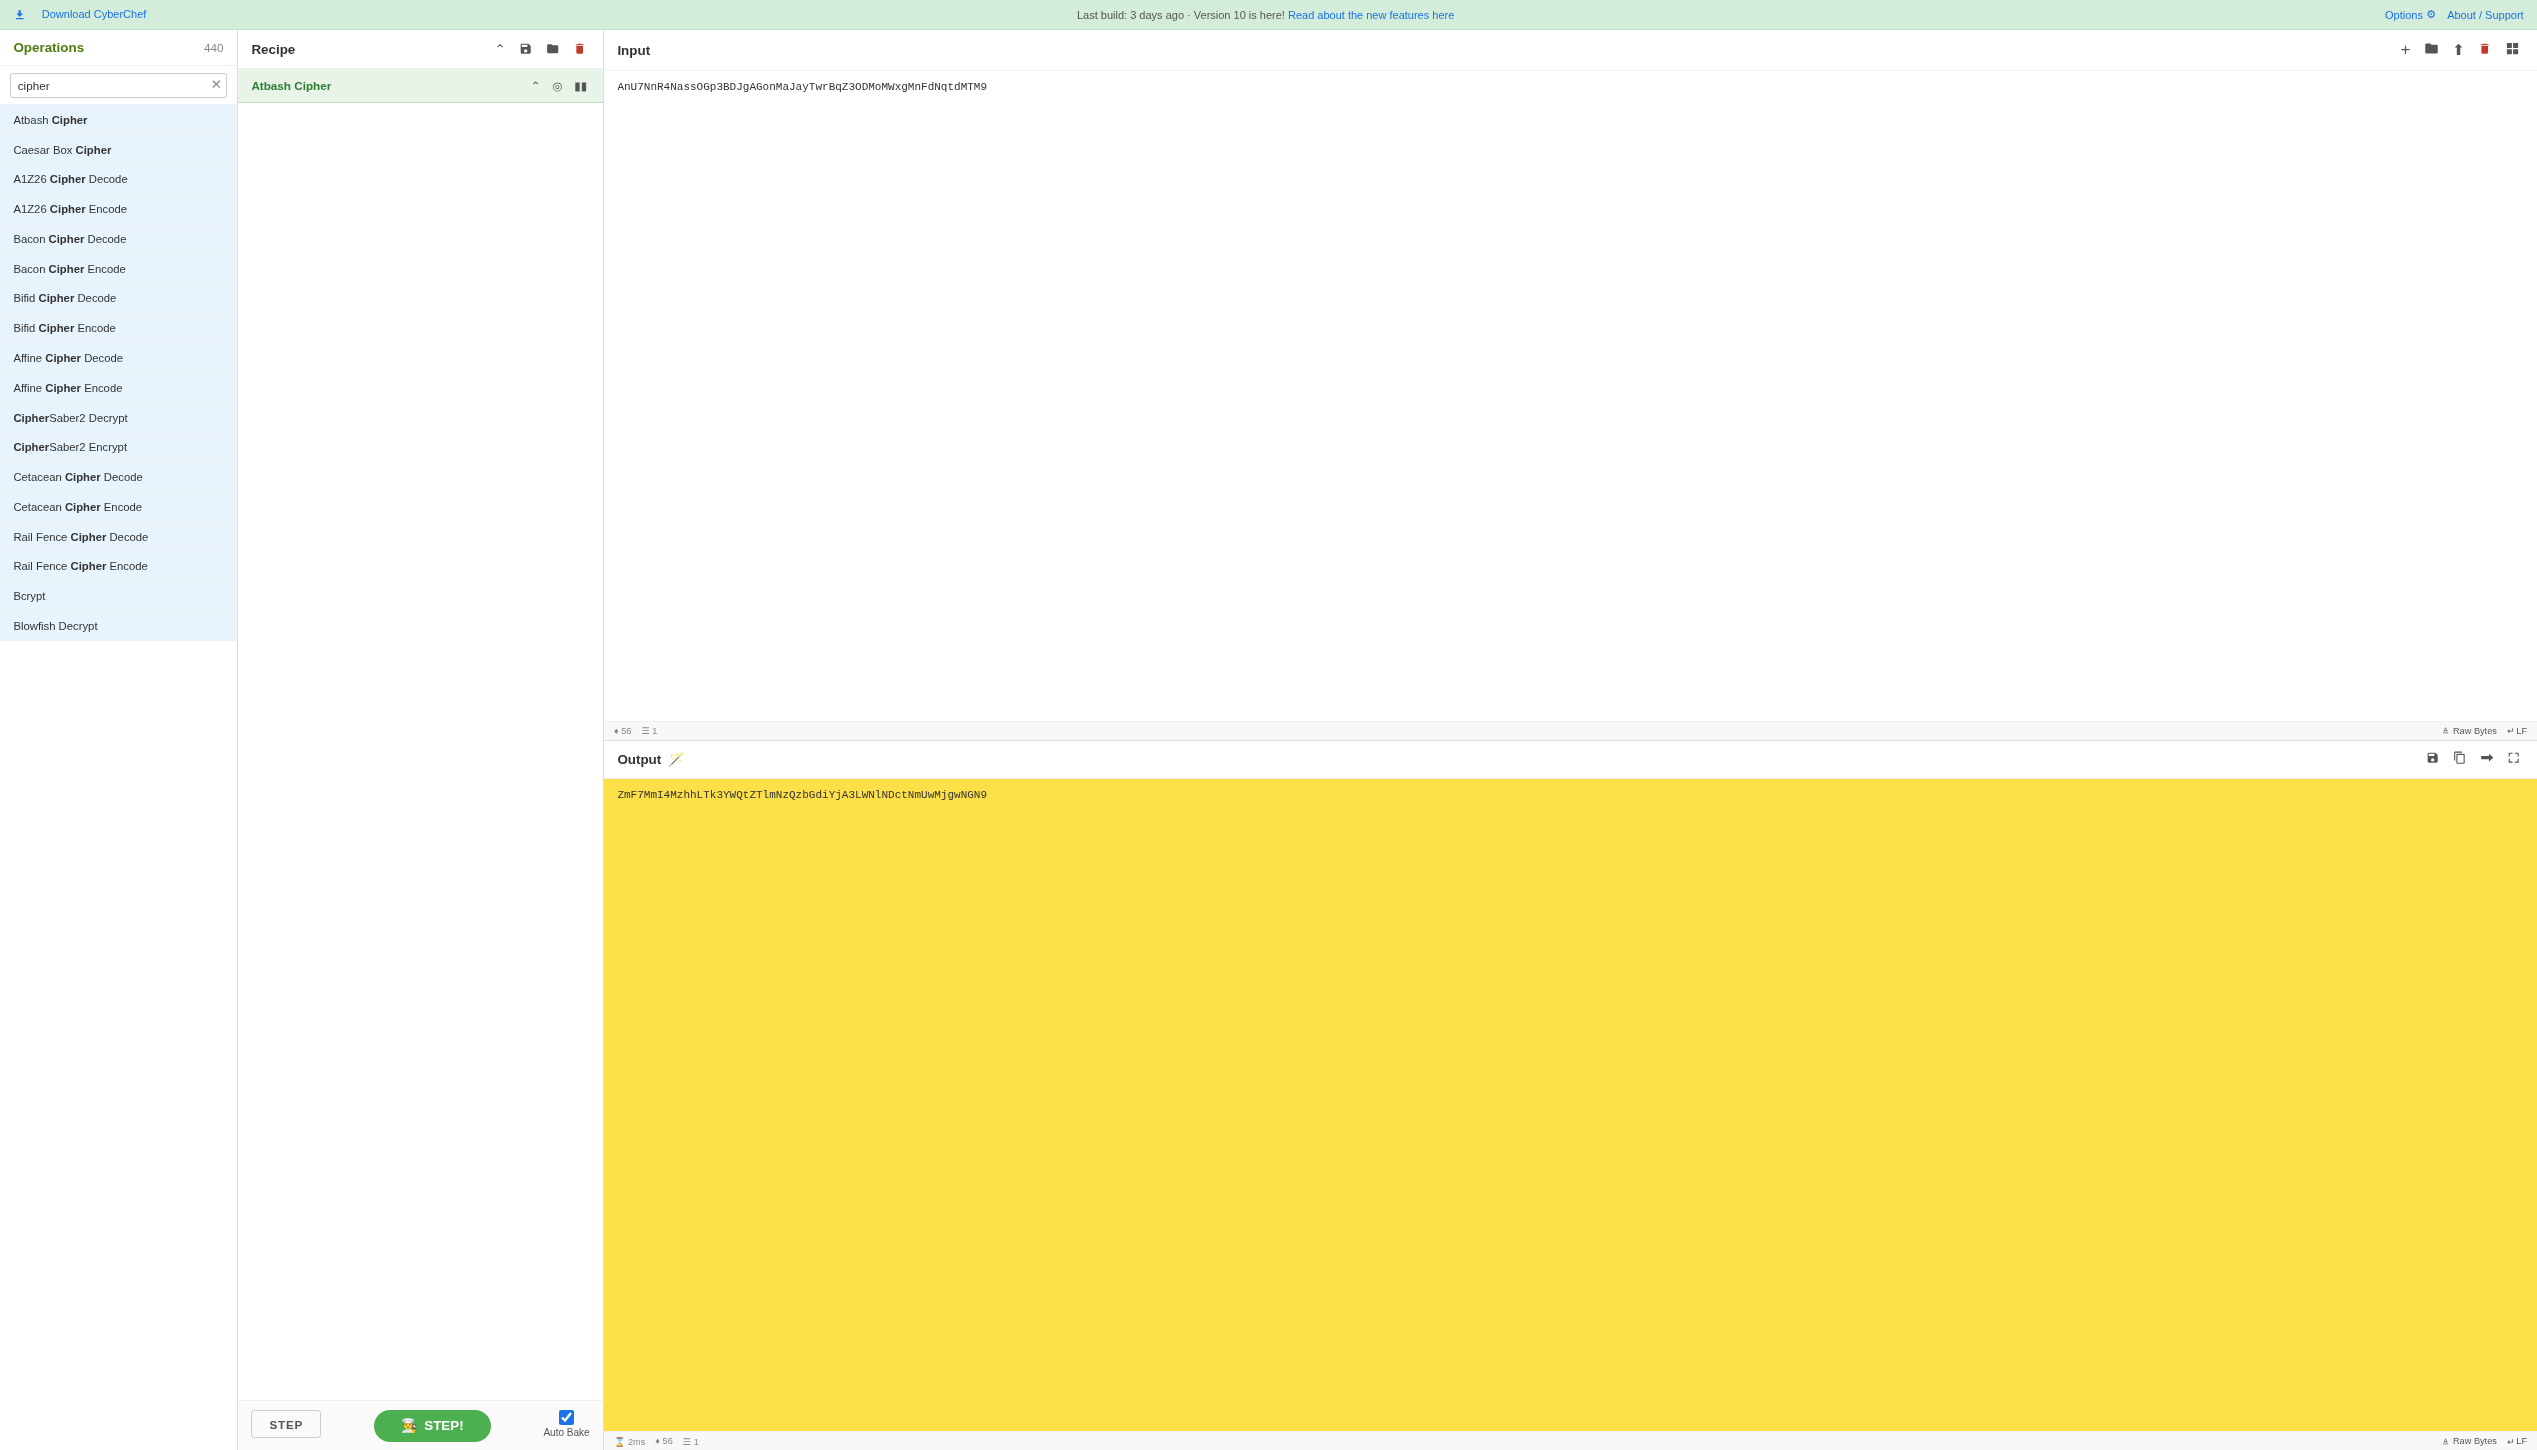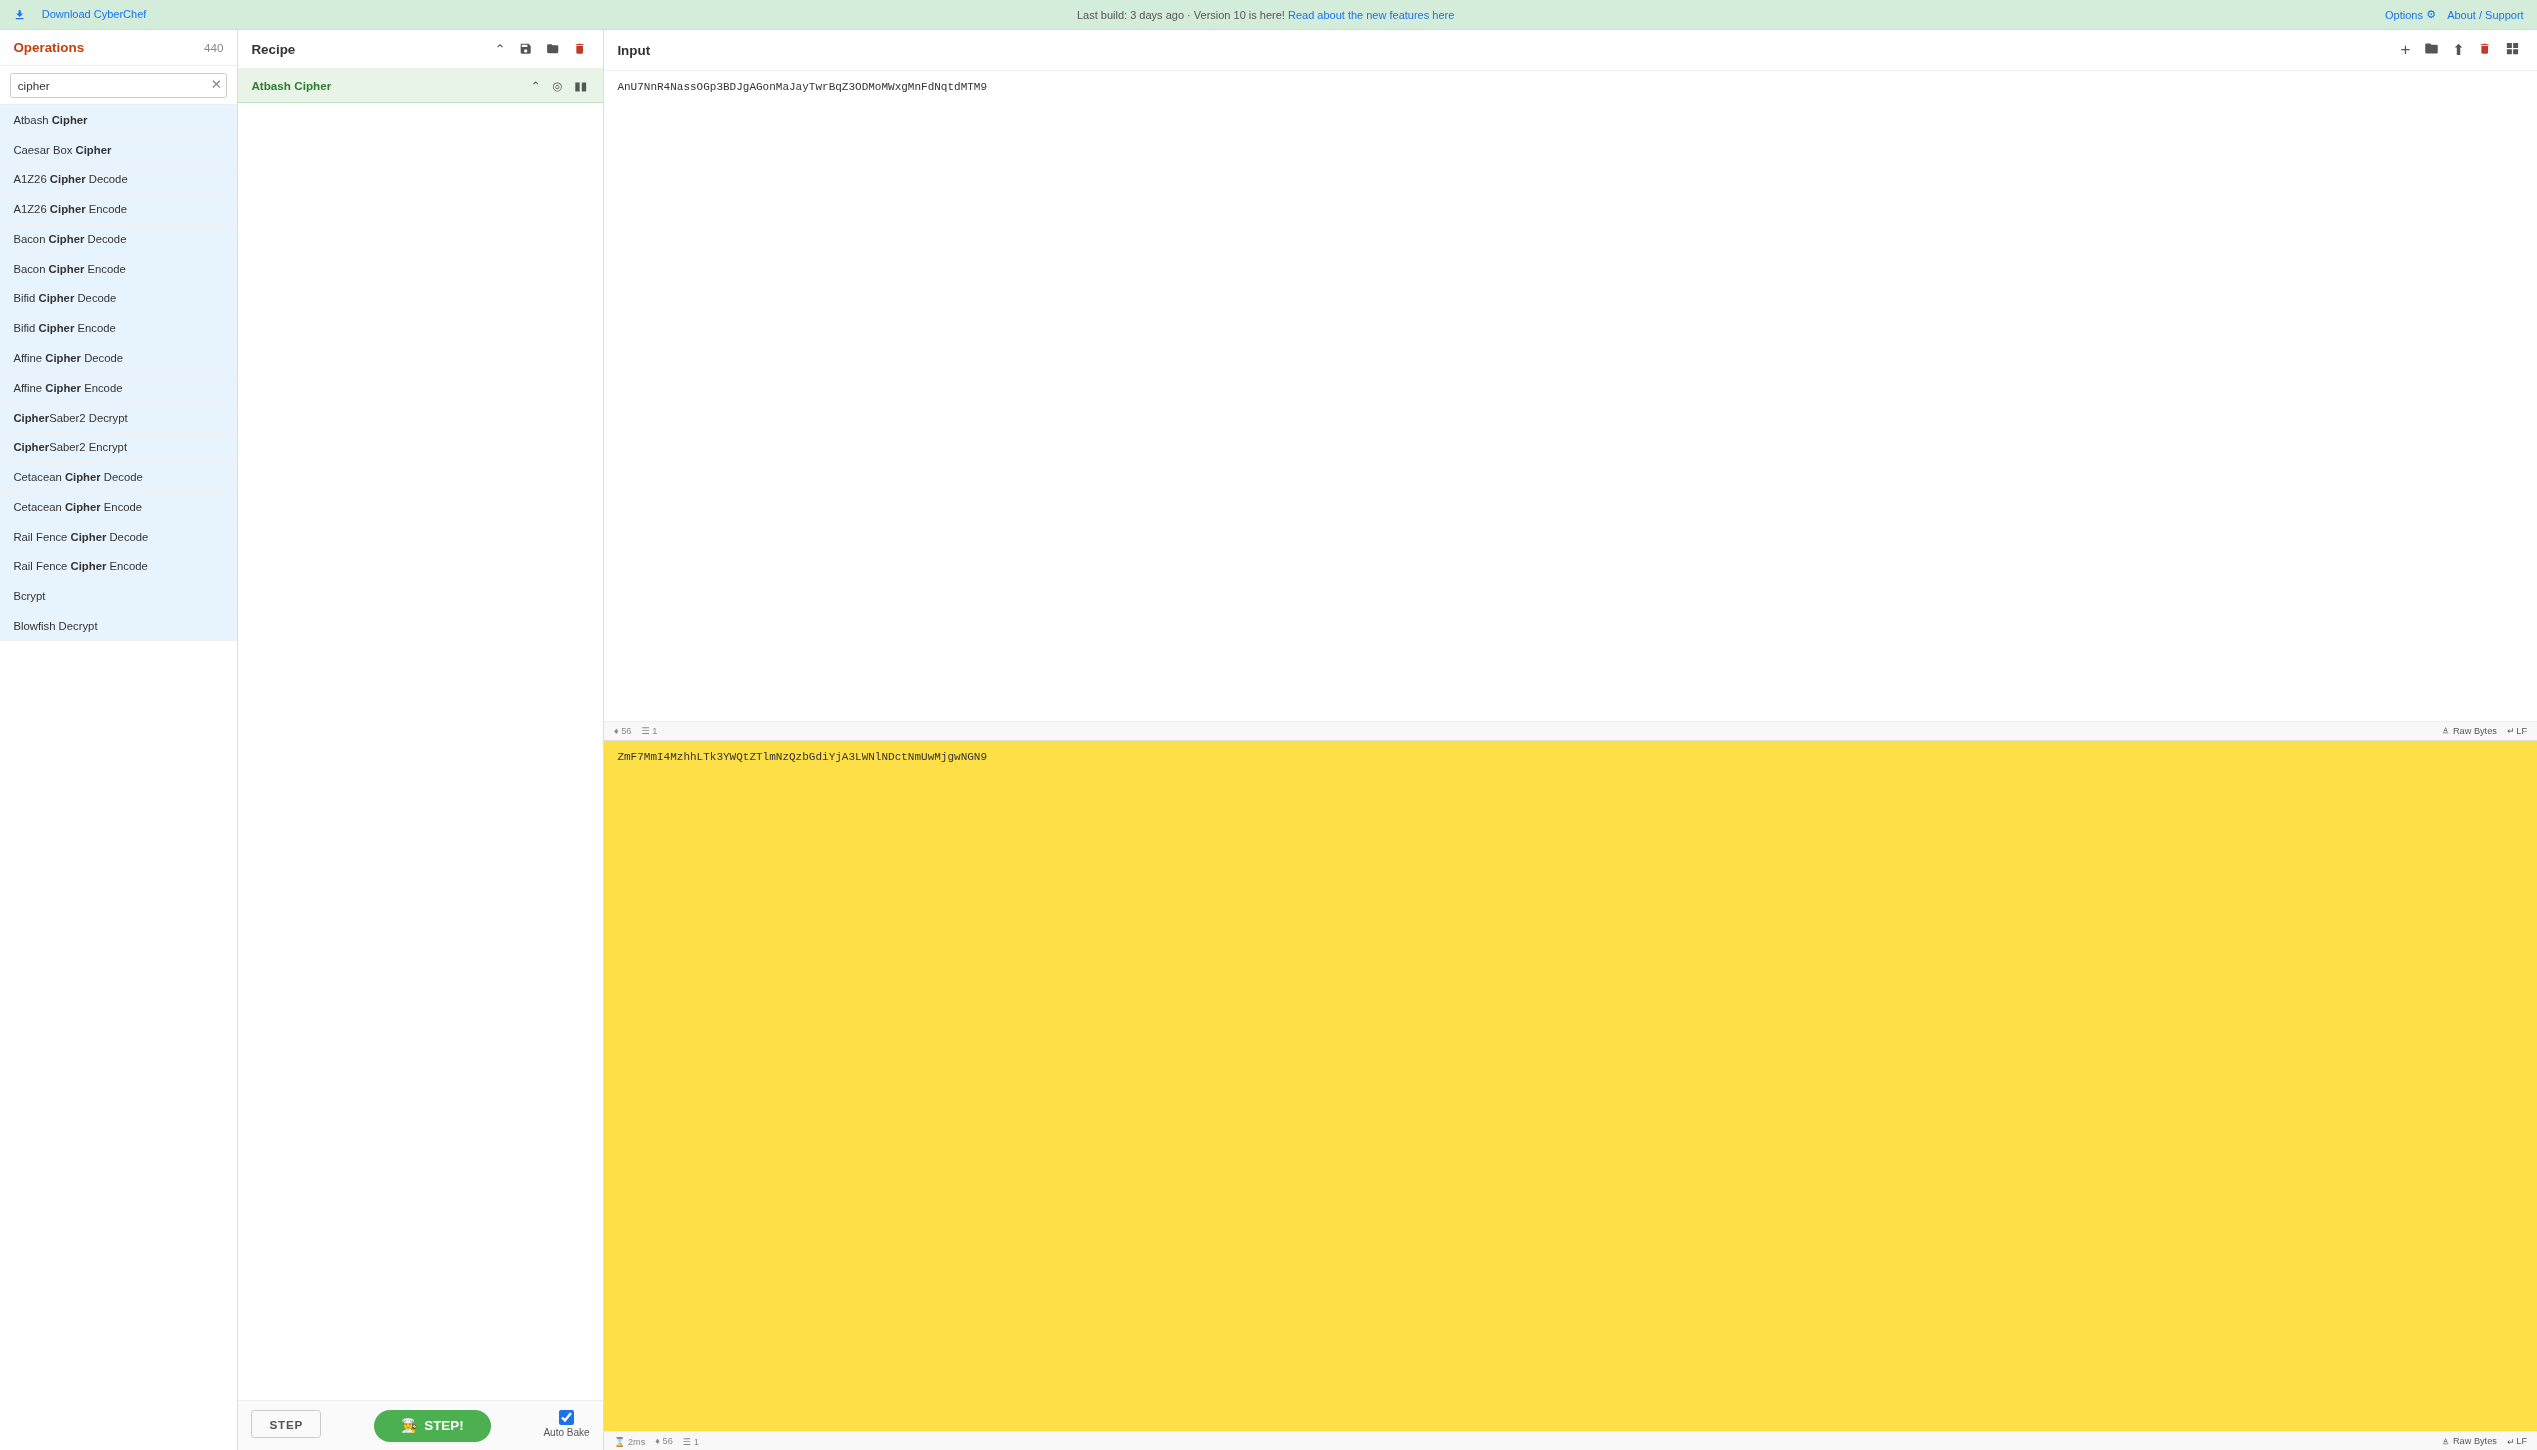--- a/index.html
+++ b/index.html
@@ -269,21 +269,21 @@
     <div class="link">
       <span>About / Support</span>
     </div>
   </div>
 </div>
 
 <div id="main">
 
   <div id="operations-panel">
     <div id="operations-header">
-      <span style="font-size:13.4px;font-weight:600;color:#c2410c;">Operations</span>
+      <span style="font-size:13.4px;font-weight:600;color:#4d7c0f;">Operations</span>
       <span style="color:#888;font-size:11.7px;">440</span>
     </div>
     <div id="search-box">
       <input id="search-input" type="text" value="cipher" style="">
       <span id="search-clear">✕</span>
     </div>
     <div id="operations-list">
 
     <div class="op-item" title="Atbash Cipher">Atbash <span class="bold">Cipher</span></div>
         <div class="op-item" title="Caesar Box Cipher">Caesar Box <span class="bold">Cipher</span></div>
@@ -389,20 +389,48 @@
             <span>Raw Bytes</span>
           </span>
           <span style="font-size:9.2px;color:#555;display:flex;align-items:center;gap:1.7px;">
             ↵ <span>LF</span>
           </span>
         </div>
       </div>
     </div>
 
     <div id="output-section">
+      <div id="output-header">
+        <div id="output-title-wrap">
+          <span style="font-size:13.4px;font-weight:600;color:#333;">Output</span>
+          <span id="output-wand" title="Magic">🪄</span>
+        </div>
+        <div id="output-toolbar">
+          <button class="icon-btn" title="Save">
+            <svg width="13.4" height="13.4" viewBox="0 0 24 24" fill="currentColor">
+                <path d="M17 3H5a2 2 0 00-2 2v14a2 2 0 002 2h14a2 2 0 002-2V7l-4-4zm-5 16a3 3 0 110-6 3 3 0 010 6zm3-10H5V5h10v4z"></path>
+              </svg>
+          </button>
+          <button class="icon-btn" title="Copy">
+            <svg width="13.4" height="13.4" viewBox="0 0 24 24" fill="currentColor">
+                <path d="M16 1H4a2 2 0 00-2 2v14h2V3h12V1zm3 4H8a2 2 0 00-2 2v14a2 2 0 002 2h11a2 2 0 002-2V7a2 2 0 00-2-2zm0 16H8V7h11v14z"></path>
+              </svg>
+          </button>
+          <button class="icon-btn" title="Send to input">
+            <svg width="13.4" height="13.4" viewBox="0 0 24 24" fill="currentColor">
+                <path d="M16 9v-4l8 7-8 7v-4H2V9z"></path>
+              </svg>
+          </button>
+          <button class="icon-btn" title="Fullscreen">
+            <svg width="13.4" height="13.4" viewBox="0 0 24 24" fill="currentColor">
+                <path d="M3 3h7v2H5v5H3V3zm11 0h7v7h-2V5h-5V3zM3 14h2v5h5v2H3v-7zm16 5h-5v2h7v-7h-2v5z"></path>
+              </svg>
+          </button>
+        </div>
+      </div>
       <div id="output-content">
         <span>ZmF7MmI4MzhhLTk3YWQtZTlmNzQzbGdiYjA3LWNlNDctNmUwMjgwNGN9</span>
       </div>
       <div id="output-statusbar">
         <div id="output-statusbar-left">
           <span style="font-size:9.2px;color:#888;">⌛ <span>2ms</span></span>
           <span style="font-size:9.2px;color:#888;">♦ <span>56</span></span>
           <span style="font-size:9.2px;color:#888;">☰ <span>1</span></span>
         </div>
         <div id="output-statusbar-right">

